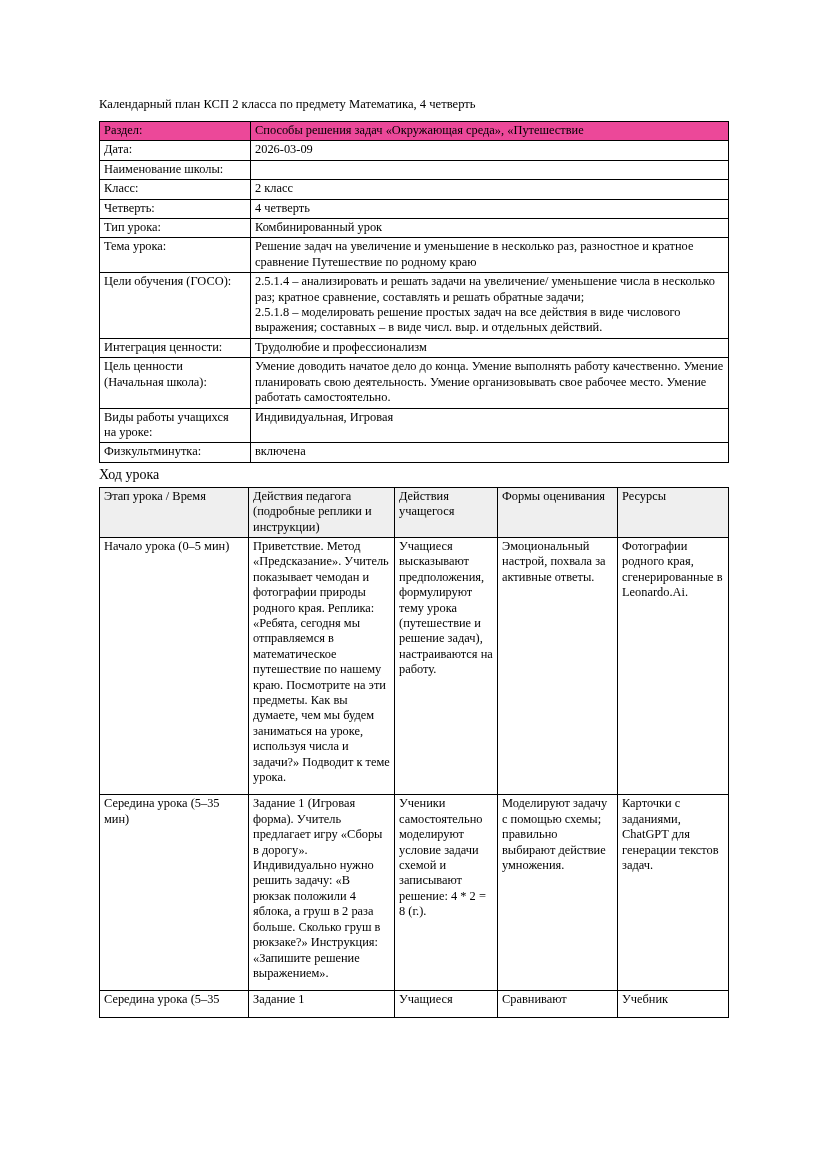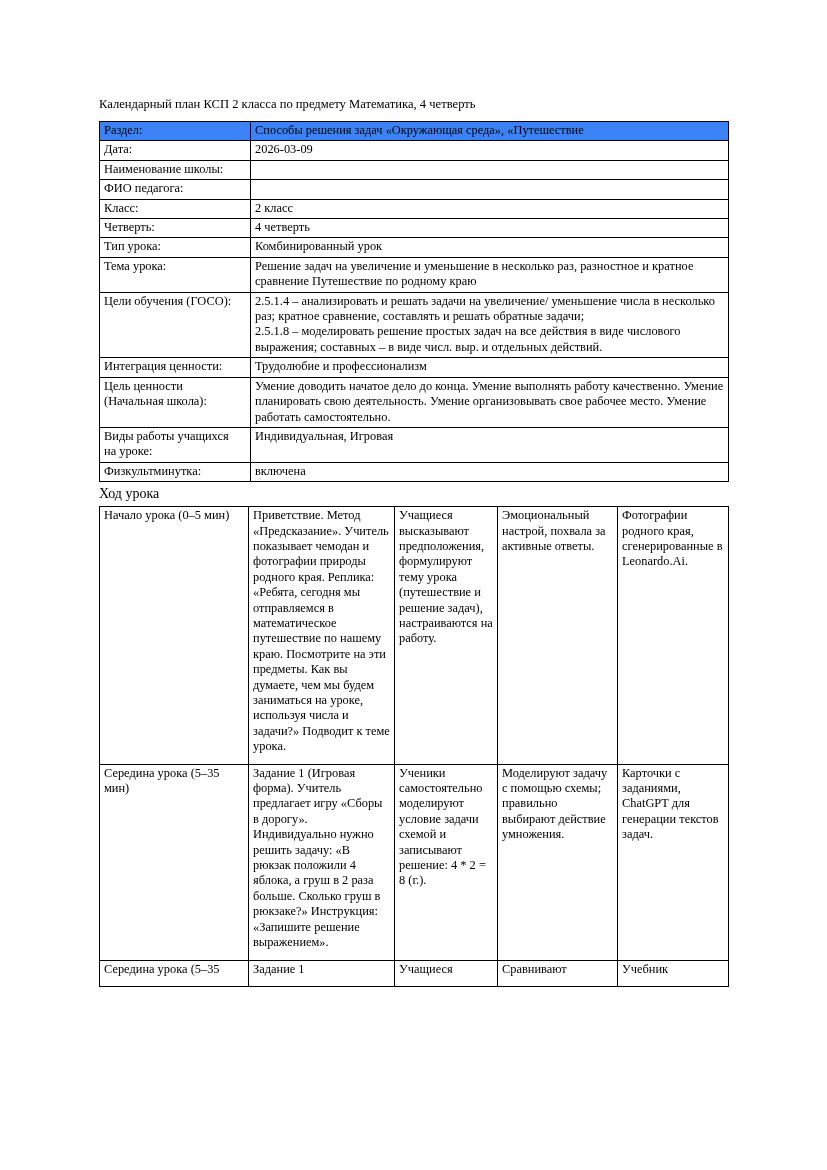--- a/index.html
+++ b/index.html
@@ -47,21 +47,21 @@
     border: 1px solid #000000;
     vertical-align: top;
     padding: 1px 4px 2px 4px;
     word-wrap: break-word;
     overflow-wrap: break-word;
     hyphens: none;
   }
   
   table.info-table col.c1 { width: 151px; }
   table.info-table col.c2 { width: 478px; }
-  tr.shaded td { background: #3b82f6; }
+  tr.shaded td { background: #ec4899; }
 
   
   table.flow-table col.f1 { width: 149px; }
   table.flow-table col.f2 { width: 146px; }
   table.flow-table col.f3 { width: 103px; }
   table.flow-table col.f4 { width: 120px; }
   table.flow-table col.f5 { width: 111px; }
   table.flow-table tr.header-row td {
     background: #efefef;
   }
@@ -104,28 +104,20 @@
             <td>
               <span class="cell-text">Дата:</span>
             </td>
             <td>
               <span class="cell-text">2026-03-09</span>
             </td>
           </tr>
           <tr>
             <td>
               <span class="cell-text">Наименование школы:</span>
-            </td>
-            <td>
-              <span class="cell-text"></span>
-            </td>
-          </tr>
-          <tr>
-            <td>
-              <span class="cell-text">ФИО педагога:</span>
             </td>
             <td>
               <span class="cell-text"></span>
             </td>
           </tr>
           <tr>
             <td>
               <span class="cell-text">Класс:</span>
             </td>
             <td>
@@ -206,20 +198,28 @@
 
     <table class="doc-table flow-table">
       <colgroup>
           <col class="f1">
           <col class="f2">
           <col class="f3">
           <col class="f4">
           <col class="f5">
         </colgroup>
       <tbody>
+          <tr class="header-row">
+            <td>Этап урока / Время</td>
+            <td>Действия педагога
+(подробные реплики и инструкции)</td>
+            <td>Действия учащегося</td>
+            <td>Формы оценивания</td>
+            <td>Ресурсы</td>
+          </tr>
           <tr>
             <td class="body-cell">Начало урока (0–5 мин)</td>
             <td class="body-cell">Приветствие. Метод «Предсказание». Учитель показывает чемодан и фотографии природы родного края. Реплика: «Ребята, сегодня мы отправляемся в математическое путешествие по нашему краю. Посмотрите на эти предметы. Как вы думаете, чем мы будем заниматься на уроке, используя числа и задачи?» Подводит к теме урока.</td>
             <td class="body-cell">Учащиеся высказывают предположения, формулируют тему урока (путешествие и решение задач), настраиваются на работу.</td>
             <td class="body-cell">Эмоциональный настрой, похвала за активные ответы.</td>
             <td class="body-cell">Фотографии родного края, сгенерированные в Leonardo.Ai.</td>
           </tr>
           <tr>
             <td class="body-cell">Середина урока (5–35 мин)</td>
             <td class="body-cell">Задание 1 (Игровая форма). Учитель предлагает игру «Сборы в дорогу». Индивидуально нужно решить задачу: «В рюкзак положили 4 яблока, а груш в 2 раза больше. Сколько груш в рюкзаке?» Инструкция: «Запишите решение выражением».</td>

